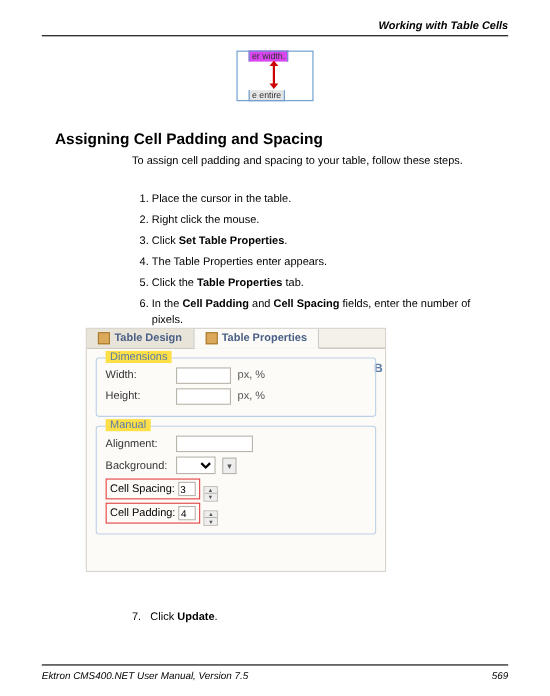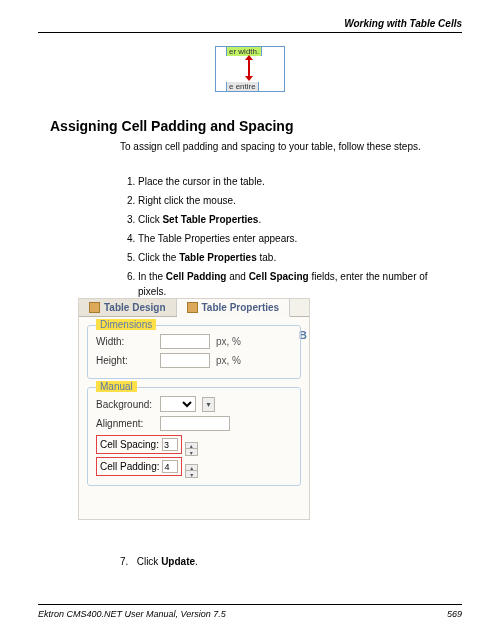--- a/index.html
+++ b/index.html
@@ -31,21 +31,21 @@
     width: 70px; height: 46px;
     border: 1px solid #6699cc;
   }
   .illustration .label-top {
     position: absolute; top: -1px; left: 10px;
     font-size: 8px; color: #333;
     border-top: 1px solid #6699cc;
     border-left: 1px solid #6699cc;
     border-right: 1px solid #6699cc;
     padding: 0 2px;
-    background: #bef264;
+    background: #d946ef;
   }
   .illustration .label-bot {
     position: absolute; bottom: -1px; left: 10px;
     font-size: 8px; color: #333;
     border-bottom: 1px solid #6699cc;
     border-left: 1px solid #6699cc;
     border-right: 1px solid #6699cc;
     padding: 0 2px;
     background: #e5e5e5;
   }
@@ -74,21 +74,21 @@
     position: absolute; top: 174px; left: 120px; right: 60px;
     font-size: 10px; line-height: 1.5;
     list-style: decimal;
     padding-left: 18px;
   }
   ol.steps li { margin-bottom: 4px; }
   .bold { font-weight: bold; }
 
   .dialog {
     position: absolute; top: 298px; left: 78px;
-    width: 232px; height: 222px;
+    width: 273px; height: 222px;
     background: #fdfbf8;
     border: 1px solid #d8d4cc;
     overflow: hidden;
   }
   .tabs {
     display: flex; gap: 0;
     border-bottom: 1px solid #bcb8af;
     background: #f4f1ea;
   }
   .tab {
@@ -245,27 +245,27 @@
     <div class="field-row">
       <label>Height:</label>
       <input class="small" style="">
       <span class="units">px, %</span>
     </div>
   </div>
 
   <div class="group">
     <div class="group-title">Manual</div>
     <div class="field-row">
+      <label>Alignment:</label>
+      <input class="small" style="width: 70px;">
+    </div>
+    <div class="field-row">
       <label>Background:</label>
       <select class="tiny"></select>
       <span class="dd-arrow">▾</span>
-    </div>
-    <div class="field-row">
-      <label>Alignment:</label>
-      <input class="small" style="width: 70px;">
     </div>
     <div>
       <span class="hl-box">
         <span>Cell Spacing:</span>
         <input class="num" value="3" style="">
       </span>
       <span class="spinner">
           <div>▴</div>
           <div>▾</div>
         </span>

